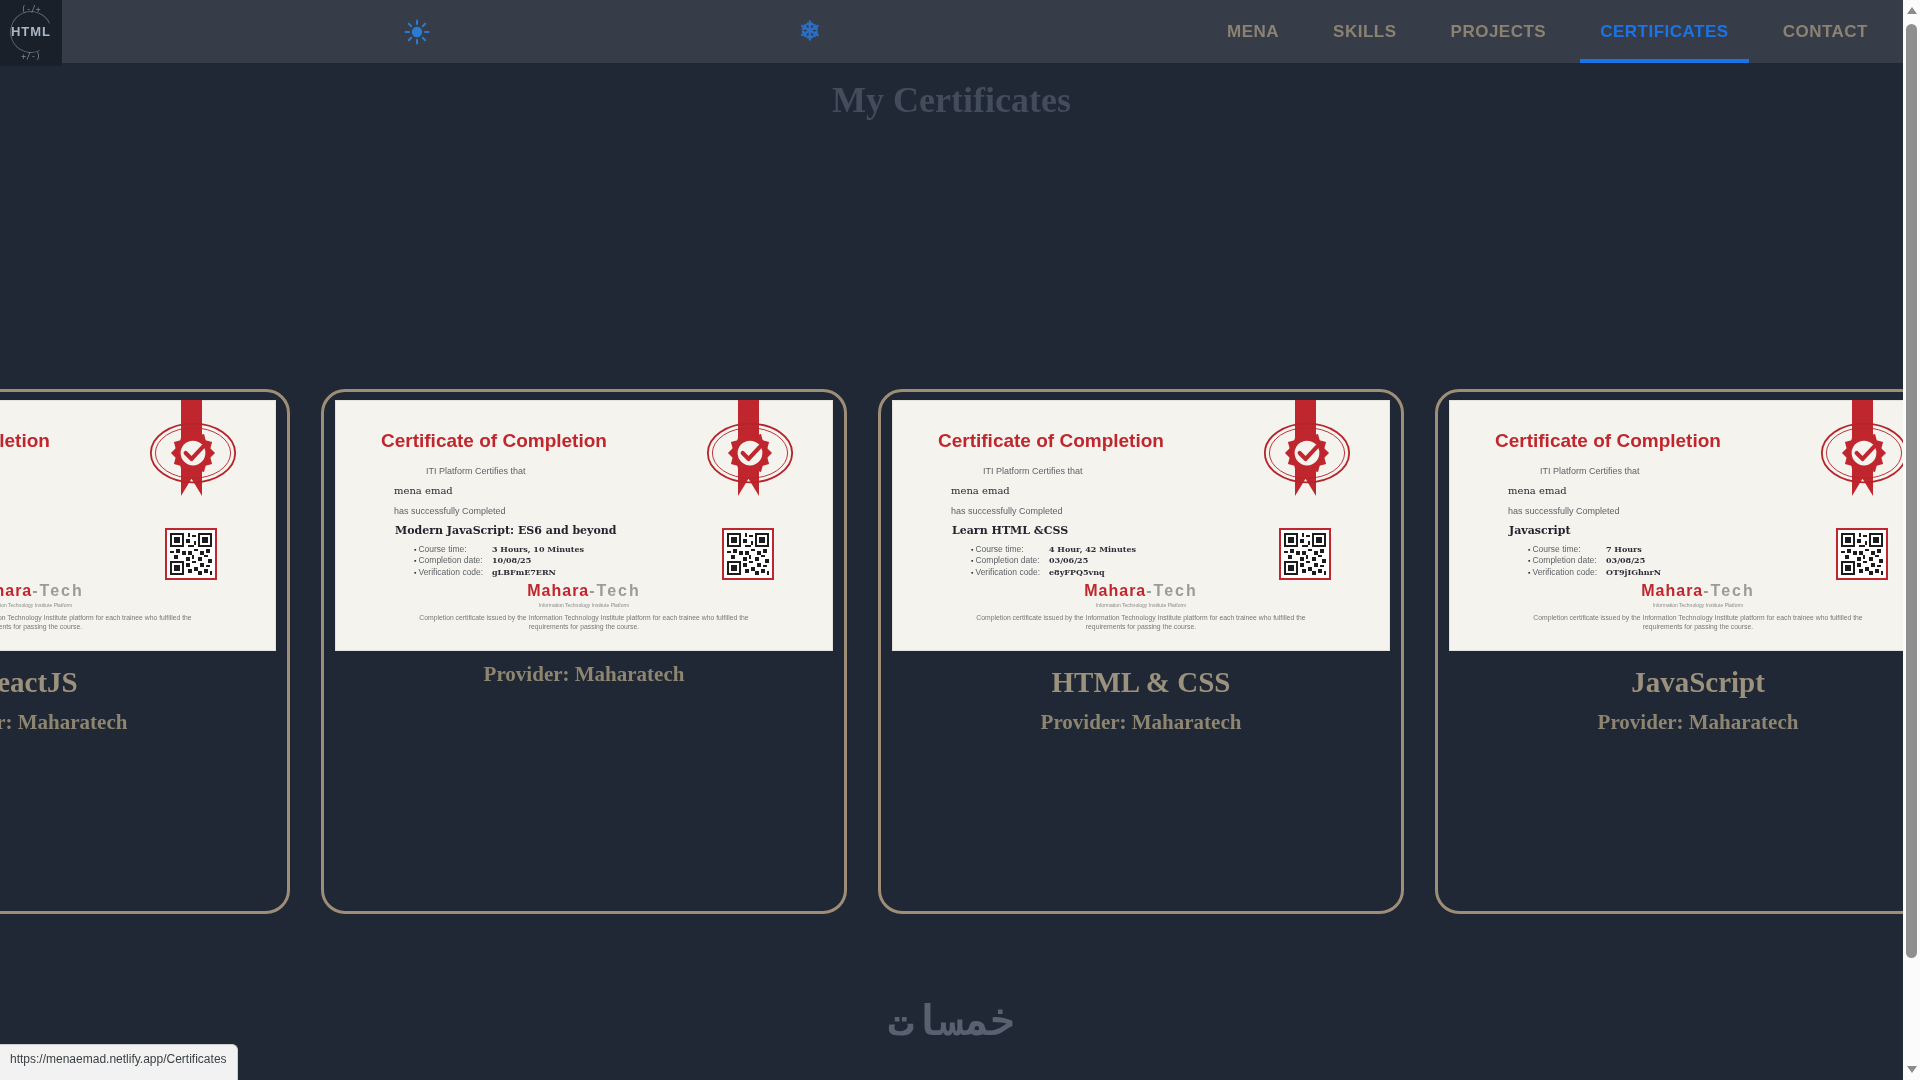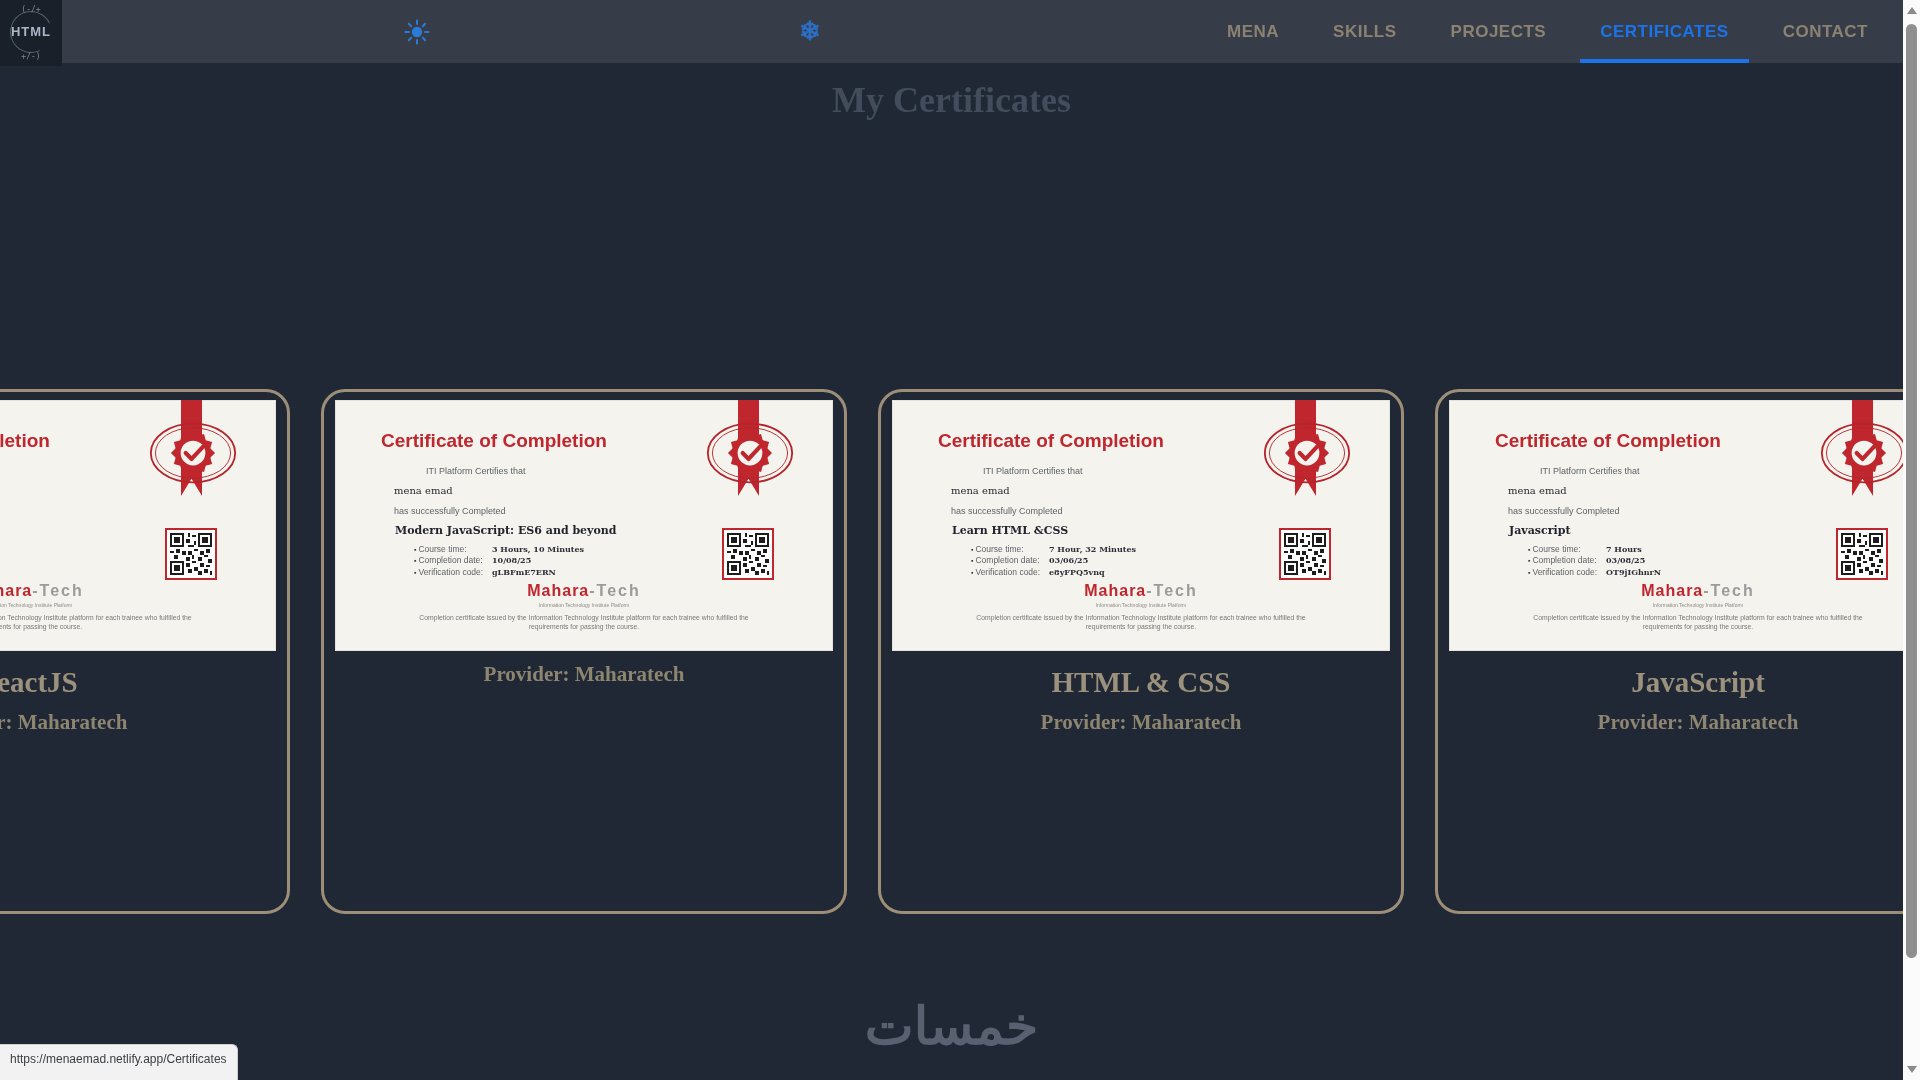--- a/index.html
+++ b/index.html
@@ -53,21 +53,21 @@
   .badge { position:absolute; left:368px; top:20px; width:94px; height:66px; }
   .qr-box { position:absolute; left:387px; top:128px; width:52px; height:52px; border:2px solid #c0262d; background:#fff; padding:3px; }
   .cert-brand { position:absolute; top:182px; width:100%; text-align:center; font-size:16px; font-weight:bold; letter-spacing:1px; }
   .cert-brand .red { color:#c0262d; }
   .cert-brand .gray { color:#9b9b9b; letter-spacing:2px; }
   .cert-brand-caption { position:absolute; top:202px; width:100%; text-align:center; font-size:5px; color:#8d8d89; }
   .cert-footer { position:absolute; top:214px; left:15%; width:70%; text-align:center; font-size:6.8px; line-height:8.5px; color:#7a7a76; }
 
   
   .footer-brand { position:absolute; top:996px; left:0; width:1903px; text-align:center;
-                  font-family:Liberation Serif, serif; font-weight:bold; font-size:52px; color:#596170; }
+                  font-family:Liberation Mono, monospace; font-weight:bold; font-size:42px; color:#596170; }
 
   
   .status-bar { position:absolute; left:0; bottom:0; height:36px; padding:2px 10px; background:#f2f2f2;
                 border:1px solid #cfcfcf; border-left:none; border-bottom:none; border-top-right-radius:6px;
                 font-size:12px; line-height:24px; color:#3c4043; white-space:nowrap; }
 
   
   .scrollbar { position:absolute; right:0; top:0; width:17px; height:1080px; background:#fbfbfb; }
   .sb-arrow { position:absolute; left:3.5px; width:0; height:0; cursor:pointer; }
   .sb-arrow.up { top:7px; border-left:5px solid transparent; border-right:5px solid transparent; border-bottom:7px solid #8a8a8a; }
@@ -300,21 +300,21 @@
         </svg>
       </div>
       <div class="cert-heading">Certificate of Completion</div>
       <div class="cert-sub certifies">ITI Platform Certifies that</div>
       <div class="cert-name">mena emad</div>
       <div class="cert-sub completed">has successfully Completed</div>
       <div class="cert-course">Learn HTML &amp;CSS</div>
       <div class="cert-details">
         <div class="cert-row">
           <span class="cert-label">Course time:</span>
-          <span class="cert-value">7 Hour, 32 Minutes</span>
+          <span class="cert-value">4 Hour, 42 Minutes</span>
         </div>
         <div class="cert-row">
           <span class="cert-label">Completion date:</span>
           <span class="cert-value">03/06/25</span>
         </div>
         <div class="cert-row">
           <span class="cert-label">Verification code:</span>
           <span class="cert-value">e8yFPQ5vnq</span>
         </div>
       </div>

